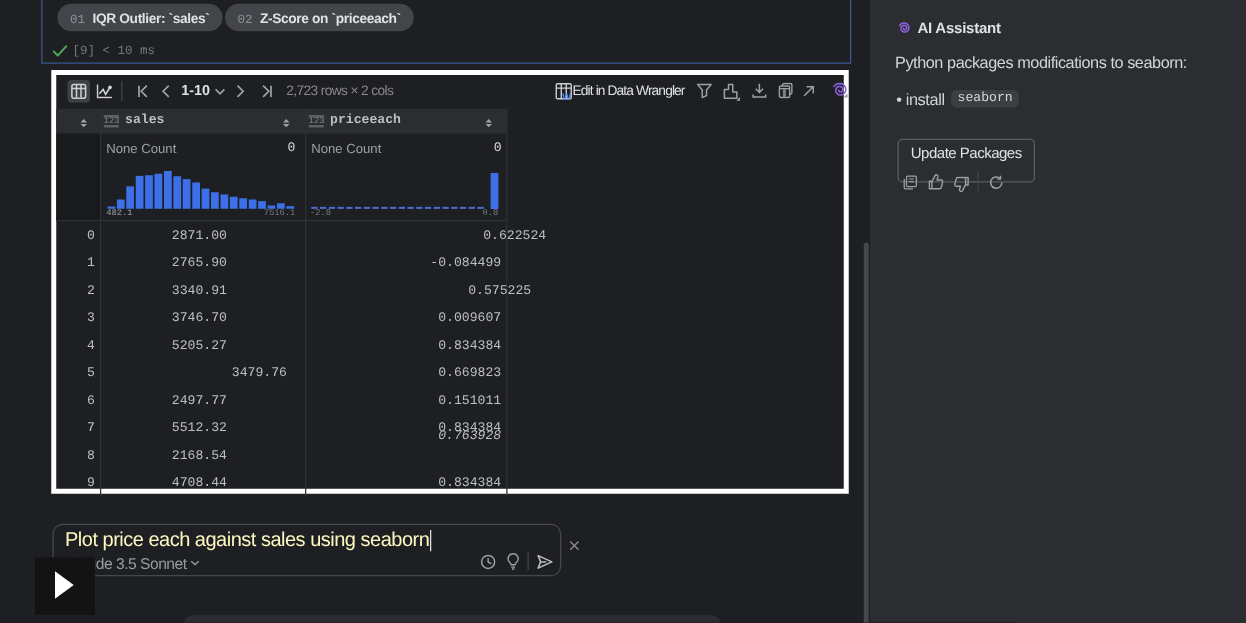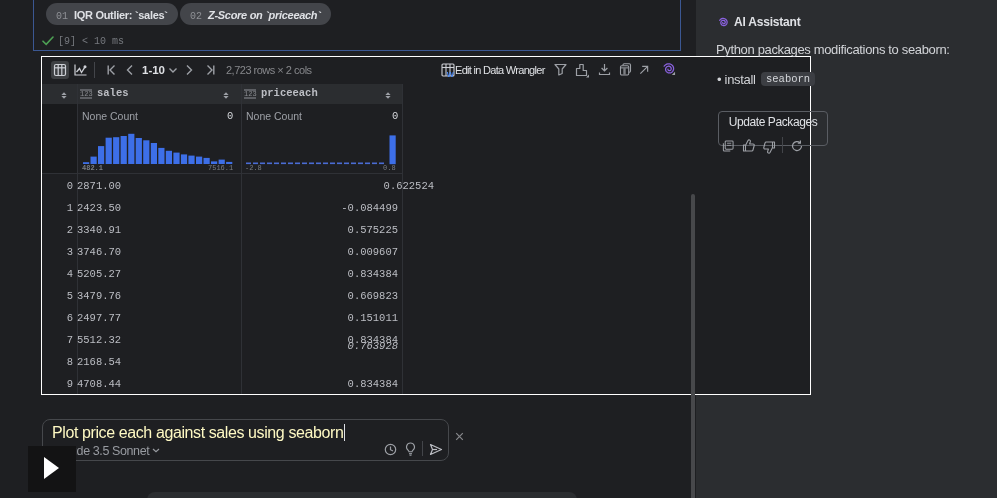--- a/index.html
+++ b/index.html
@@ -1,43 +1,43 @@
 <!DOCTYPE html>
 <html><head>
 <meta charset="utf-8">
 <style>
   html,body{margin:0;padding:0;}
   body{width:997px;height:498px;background:#1e1f22;overflow:hidden;position:relative;
        font-family:"Liberation Sans",sans-serif;}
   .abs{position:absolute;}
   .mono{font-family:"Liberation Mono",monospace;}
   .rnum{left:0;width:31px;height:22px;line-height:22px;text-align:right;font-size:10.5px;color:#bcbec4;}
-  .rsal{left:35px;width:159px;height:22px;line-height:22px;text-align:left;font-size:10.5px;color:#bcbec4;}
+  .rsal{left:35px;width:159px;height:22px;line-height:22px;text-align:center;font-size:10.5px;color:#bcbec4;}
   .rpri{left:199px;width:157px;height:22px;line-height:22px;text-align:right;font-size:10.5px;color:#bcbec4;}
 </style>
 </head>
 <body>
 
 <div class="abs" style="left:696px;top:0;width:301px;height:498px;background:#2b2d30;"></div>
 
 <div class="abs" style="left:33px;top:-10px;width:648px;height:61px;border:1px solid #3b5792;box-sizing:border-box;"></div>
 
 <div class="abs" id="chip1" style="left:46px;top:3px;height:22px;border-radius:11px;background:#43454a;line-height:22px;padding:0 10px;white-space:nowrap;">
   <span class="mono" style="color:#8f9196;font-size:10px;">01</span><b style="color:#dfe1e5;font-size:11px;letter-spacing:-0.3px;margin-left:6px;">IQR Outlier: `sales`</b>
 </div>
 <div class="abs" id="chip2" style="left:180px;top:3px;height:22px;border-radius:11px;background:#43454a;line-height:22px;padding:0 10px;white-space:nowrap;">
-  <span class="mono" style="color:#8f9196;font-size:10px;">02</span><b style="color:#dfe1e5;font-size:11px;letter-spacing:-0.3px;margin-left:6px;font-style:italic;">Z-Score on `priceeach`</b>
+  <span class="mono" style="color:#8f9196;font-size:10px;">02</span><b style="color:#dfe1e5;font-size:11px;letter-spacing:-0.3px;margin-left:6px;">Z-Score on `priceeach`</b>
 </div>
 
 <svg class="abs" style="left:42px;top:36px;" width="12" height="10" viewBox="0 0 12 10">
   <path d="M1 5.2 L4.2 8.4 L11 1" stroke="#4da154" stroke-width="1.6" fill="none" stroke-linecap="round"></path>
 </svg>
 <div class="abs mono" style="left:58px;top:36px;font-size:10px;color:#75787e;">[9] &lt; 10 ms</div>
 
-<div class="abs" style="left:41px;top:56px;width:770px;height:339px;border:1px solid #ffffff;box-sizing:border-box;background:#1e1f22;">
+<div class="abs" style="left:41px;top:56px;width:638px;height:339px;border:4px solid #ffffff;box-sizing:border-box;background:#1e1f22;">
 
   <div class="abs" style="left:0;top:0;width:636px;height:26px;"></div>
   <div class="abs" style="left:9px;top:4px;width:18px;height:18px;background:#3e4043;border-radius:3px;"></div>
   <svg class="abs" style="left:11px;top:6px;" width="14" height="14" viewBox="0 0 14 14">
     <rect x="1.5" y="1.5" width="11" height="11" rx="1.5" fill="none" stroke="#ced0d6" stroke-width="1.2"></rect>
     <line x1="1.5" y1="4.8" x2="12.5" y2="4.8" stroke="#ced0d6" stroke-width="1.2"></line>
     <line x1="5.2" y1="2" x2="5.2" y2="12" stroke="#ced0d6" stroke-width="1.2"></line>
     <line x1="8.8" y1="2" x2="8.8" y2="12" stroke="#ced0d6" stroke-width="1.2"></line>
   </svg>
   <svg class="abs" style="left:32px;top:7px;" width="13" height="12" viewBox="0 0 13 12">
@@ -184,33 +184,33 @@
   <div class="abs" style="left:35px;top:27px;width:1px;height:310px;background:#2f3136;"></div>
   <div class="abs" style="left:199px;top:27px;width:1px;height:310px;background:#2f3136;"></div>
   <div class="abs" style="left:360px;top:27px;width:1px;height:310px;background:#2f3136;"></div>
   <div class="abs" style="left:0;top:116px;width:360px;height:1px;background:#2f3136;"></div>
 
   <div id="rows">
   <div class="abs mono rnum" style="top:118px;">0</div>
   <div class="abs mono rsal" style="top:118px;">2871.00</div>
   <div class="abs mono rpri" style="top:118px;padding-left:36px;">0.622524</div>
   <div class="abs mono rnum" style="top:140px;">1</div>
-  <div class="abs mono rsal" style="top:140px;">2423.50</div>
+  <div class="abs mono rsal" style="top:140px;">2765.90</div>
   <div class="abs mono rpri" style="top:140px;">-0.084499</div>
   <div class="abs mono rnum" style="top:162px;">2</div>
   <div class="abs mono rsal" style="top:162px;">3340.91</div>
-  <div class="abs mono rpri" style="top:162px;">0.575225</div>
+  <div class="abs mono rpri" style="top:162px;margin-left:24px;">0.575225</div>
   <div class="abs mono rnum" style="top:184px;">3</div>
   <div class="abs mono rsal" style="top:184px;">3746.70</div>
   <div class="abs mono rpri" style="top:184px;">0.009607</div>
   <div class="abs mono rnum" style="top:206px;">4</div>
   <div class="abs mono rsal" style="top:206px;">5205.27</div>
   <div class="abs mono rpri" style="top:206px;">0.834384</div>
   <div class="abs mono rnum" style="top:228px;">5</div>
-  <div class="abs mono rsal" style="top:228px;">3479.76</div>
+  <div class="abs mono rsal" style="top:228px;padding-left:48px;">3479.76</div>
   <div class="abs mono rpri" style="top:228px;">0.669823</div>
   <div class="abs mono rnum" style="top:250px;">6</div>
   <div class="abs mono rsal" style="top:250px;">2497.77</div>
   <div class="abs mono rpri" style="top:250px;">0.151011</div>
   <div class="abs mono rnum" style="top:272px;">7</div>
   <div class="abs mono rsal" style="top:272px;">5512.32</div>
   <div class="abs mono rpri" style="top:272px;">0.834384</div>
   <div class="abs mono rnum" style="top:294px;">8</div>
   <div class="abs mono rsal" style="top:294px;">2168.54</div>
   <div class="abs mono rpri" style="top:278px;font-style:italic;">0.763928</div>

